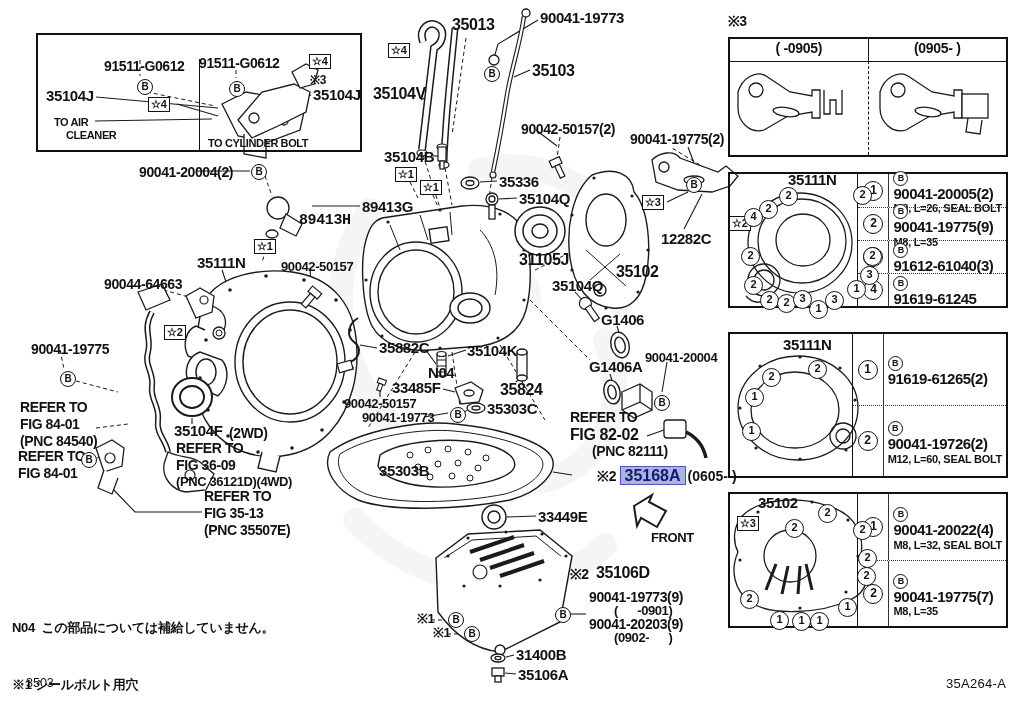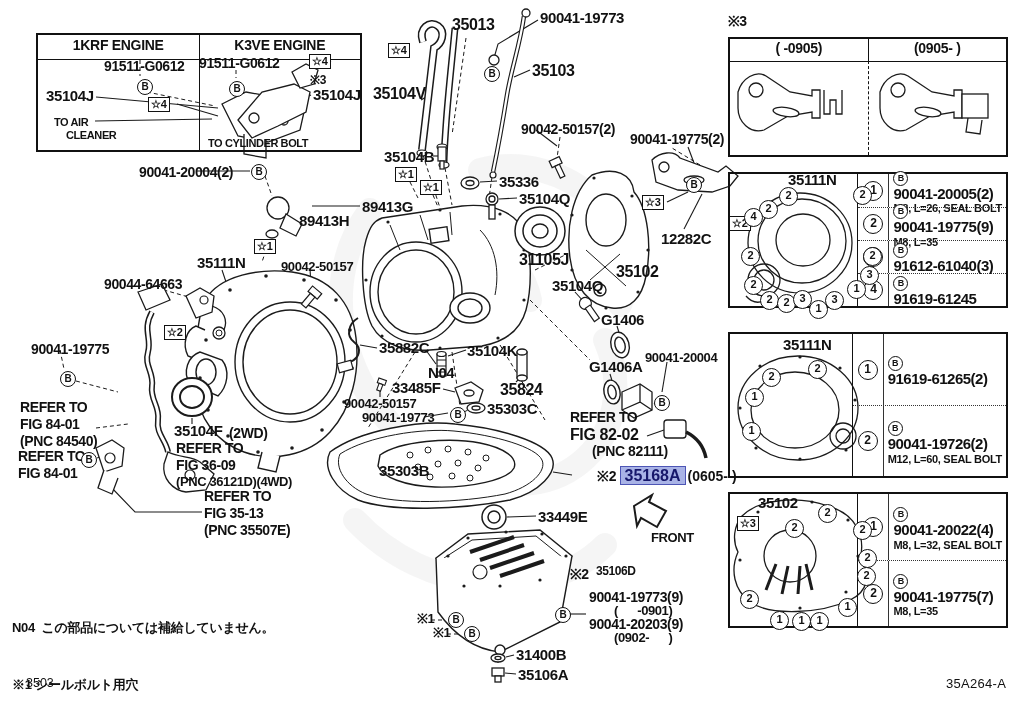--- a/index.html
+++ b/index.html
@@ -445,24 +445,20 @@
         <circle cx="848" cy="520" r="1.6"></circle>
     <circle cx="858" cy="556" r="1.6"></circle>
         <circle cx="846" cy="592" r="1.6"></circle>
         <circle cx="800" cy="608" r="1.6"></circle>
     <circle cx="752" cy="598" r="1.6"></circle>
         <circle cx="740" cy="560" r="1.6"></circle>
   </g>
 </svg>
 
 <div class="tbl" id="engine-table" style="left: 36px; top: 33px; width: 326px; height: 119px;">
-  <div class="hdr" style="height: 24px;">
-    <div class="hcell" style="line-height: 21px;">1KRF ENGINE</div>
-    <div class="hcell" style="line-height: 21px;">K3VE ENGINE</div>
-  </div>
   <div style="position:absolute;left:50%;top:24px;bottom:0;width:0;border-left:1.5px solid #111;"></div>
 </div>
 
 <div class="tbl" id="variant-table" style="left: 728px; top: 37px; width: 280px; height: 120px;">
   <div class="hdr" style="height: 22px;">
     <div class="hcell" style="line-height: 19px;">(      -0905)</div>
     <div class="hcell" style="line-height: 19px;">(0905-      )</div>
   </div>
   <div style="position:absolute;left:50%;top:22px;bottom:0;width:0;border-left:1.5px dashed #111;"></div>
 </div>
@@ -580,21 +576,21 @@
     <div class="lbl" style="left: 540px; top: 10px; font-size: 15px;">90041-19773</div>
     <div class="lbl" style="left: 532px; top: 63px; font-size: 16px;">35103</div>
     <div class="lbl" style="left: 373px; top: 86px; font-size: 16px;">35104V</div>
     <div class="lbl" style="left: 521px; top: 122px; font-size: 14px;">90042-50157(2)</div>
     <div class="lbl" style="left: 630px; top: 132px; font-size: 14px;">90041-19775(2)</div>
     <div class="lbl" style="left: 384px; top: 149px; font-size: 15px;">35104B</div>
     <div class="lbl" style="left: 139px; top: 165px; font-size: 14px;">90041-20004(2)</div>
     <div class="lbl" style="left: 499px; top: 174px; font-size: 15px;">35336</div>
     <div class="lbl" style="left: 519px; top: 191px; font-size: 15px;">35104Q</div>
     <div class="lbl" style="left: 362px; top: 199px; font-size: 15px;">89413G</div>
-    <div class="lbl" style="left: 299px; top: 213px; font-size: 15px;">89413H</div>
+    <div class="lbl" style="left: 299px; top: 213px; font-size: 15px; font-family: Liberation Mono, monospace;">89413H</div>
     <div class="lbl" style="left: 197px; top: 255px; font-size: 15px;">35111N</div>
     <div class="lbl" style="left: 281px; top: 260px; font-size: 13px;">90042-50157</div>
     <div class="lbl" style="left: 519px; top: 252px; font-size: 16px;">31105J</div>
     <div class="lbl" style="left: 552px; top: 278px; font-size: 15px;">35104Q</div>
     <div class="lbl" style="left: 616px; top: 264px; font-size: 16px;">35102</div>
     <div class="lbl" style="left: 661px; top: 231px; font-size: 15px;">12282C</div>
     <div class="lbl" style="left: 104px; top: 277px; font-size: 14px;">90044-64663</div>
     <div class="lbl" style="left: 601px; top: 312px; font-size: 15px;">G1406</div>
     <div class="lbl" style="left: 31px; top: 342px; font-size: 14px;">90041-19775</div>
     <div class="lbl" style="left: 379px; top: 340px; font-size: 15px;">35882C</div>
@@ -620,21 +616,21 @@
     <div class="lbl" style="left: 176px; top: 441px; font-size: 14px;">REFER TO</div>
     <div class="lbl" style="left: 176px; top: 458px; font-size: 14px;">FIG 36-09</div>
     <div class="lbl" style="left: 176px; top: 475px; font-size: 13px;">(PNC 36121D)(4WD)</div>
     <div class="lbl" style="left: 204px; top: 489px; font-size: 14px;">REFER TO</div>
     <div class="lbl" style="left: 204px; top: 506px; font-size: 14px;">FIG 35-13</div>
     <div class="lbl" style="left: 204px; top: 523px; font-size: 14px;">(PNC 35507E)</div>
     <div class="lbl" style="left: 379px; top: 463px; font-size: 15px;">35303B</div>
     <div class="lbl" style="left: 538px; top: 509px; font-size: 15px;">33449E</div>
     <div class="lbl" style="left: 651px; top: 531px; font-size: 13px;">FRONT</div>
     <div class="lbl" style="left: 570px; top: 567px; font-size: 14px;">※2</div>
-    <div class="lbl" style="left: 596px; top: 565px; font-size: 12px; text-align: center;">35106D</div>
+    <div class="lbl" style="left: 596px; top: 565px; font-size: 16px; text-align: center;">35106D</div>
     <div class="lbl" style="left: 589px; top: 590px; font-size: 14px;">90041-19773(9)</div>
     <div class="lbl" style="left: 614px; top: 604px; font-size: 13px;">(      -0901)</div>
     <div class="lbl" style="left: 589px; top: 617px; font-size: 14px;">90041-20203(9)</div>
     <div class="lbl" style="left: 614px; top: 631px; font-size: 13px;">(0902-      )</div>
     <div class="lbl" style="left: 516px; top: 647px; font-size: 15px;">31400B</div>
     <div class="lbl" style="left: 518px; top: 667px; font-size: 15px;">35106A</div>
     <div class="lbl" style="left: 417px; top: 612px; font-size: 13px;">※1</div>
     <div class="lbl" style="left: 433px; top: 626px; font-size: 13px;">※1</div>
     <div class="lbl" style="left: 728px; top: 14px; font-size: 14px;">※3</div>
     <div class="lbl" style="left: 788px; top: 172px; font-size: 15px;">35111N</div>

